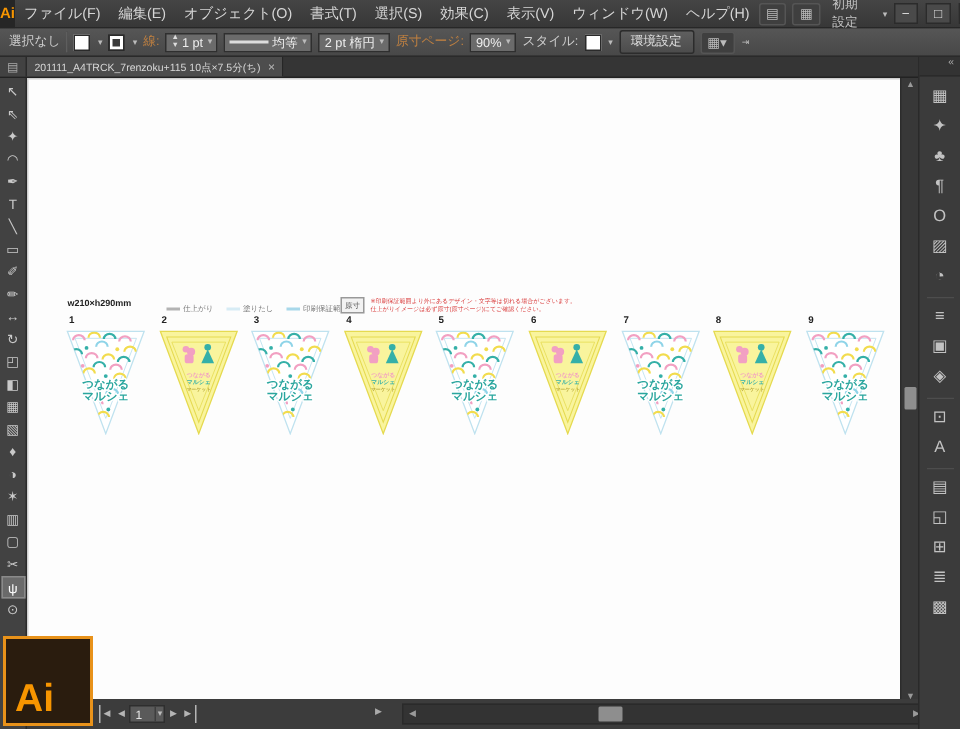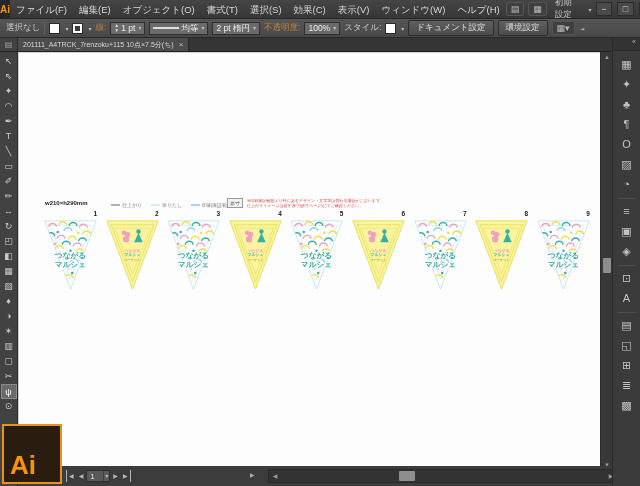--- a/index.html
+++ b/index.html
@@ -59,21 +59,21 @@
     letter-spacing:1px; }
   #spec-row { position:absolute; left:0; top:146px; width:582px; height:14px; }
   #spec-label { position:absolute; left:27px; top:2px; font-size:6px; font-weight:bold; color:#222; }
   .legend-item { position:absolute; top:4px; display:flex; align-items:center; gap:2px; }
   .legend-line { width:9px; height:2px; display:inline-block; }
   .legend-label { font-size:5px; color:#777; white-space:nowrap; }
   #actual-size-box { position:absolute; left:209px; top:0; border:1px solid #999; color:#555;
     font-size:5px; padding:1px 2px; background:#f2f2f2; }
   #red-notes { position:absolute; left:229px; top:0; width:130px; }
   .red-note { font-size:4px; line-height:5px; color:#d93a3a; white-space:nowrap; }
-  #flag-strip { position:absolute; left:0; top:158px; width:582px; height:150px;text-align:right; }
+  #flag-strip { position:absolute; left:0; top:158px; width:582px; height:150px; }
   .flag-block { position:absolute; width:53px; }
   .flag-number { font-size:6.5px; font-weight:bold; color:#222; margin-left:2px; height:10px; }
   .flag-svg { display:block; }
   
   #vscroll { position:absolute; left:600px; top:52px; width:12px; height:418px; background:#383838;
     border-left:1px solid #2c2c2c; }
   .scroll-arrow { position:absolute; width:12px; height:10px; font-size:6px; color:#9a9a9a;
     text-align:center; line-height:10px; }
   #vthumb { position:absolute; left:2px; top:206px; width:8px; height:15px; background:#8e8e8e; border-radius:1px; }
   
@@ -151,29 +151,28 @@
     </span>
     <span class="cb-box">
       <span class="stroke-line"></span>
       <span>均等</span>
       <span class="dd-arrow">▾</span>
     </span>
     <span class="cb-box">
       <span>2 pt 楕円</span>
       <span class="dd-arrow">▾</span>
     </span>
-    <span class="cb-link">不透明度:</span>
+    <span class="cb-link">原寸ページ:</span>
     <span class="cb-box">
-      <span>100%</span>
+      <span>90%</span>
       <span class="dd-arrow">▾</span>
     </span>
     <span class="cb-label">スタイル:</span>
     <span class="swatch"></span>
     <span class="dd-arrow">▾</span>
-    <span class="cb-button">ドキュメント設定</span>
     <span class="cb-button">環境設定</span>
     <span class="mb-icon">▦▾</span>
     <span class="dd-arrow">⇥</span>
   </div>
 
   <div id="tabbar">
     <div id="panel-mini-toggle">▤</div>
     <div id="doc-tab">
       <span id="doc-tab-title">201111_A4TRCK_7renzoku+115 10点×7.5分(ち)</span>
       <span id="doc-tab-close">×</span>

